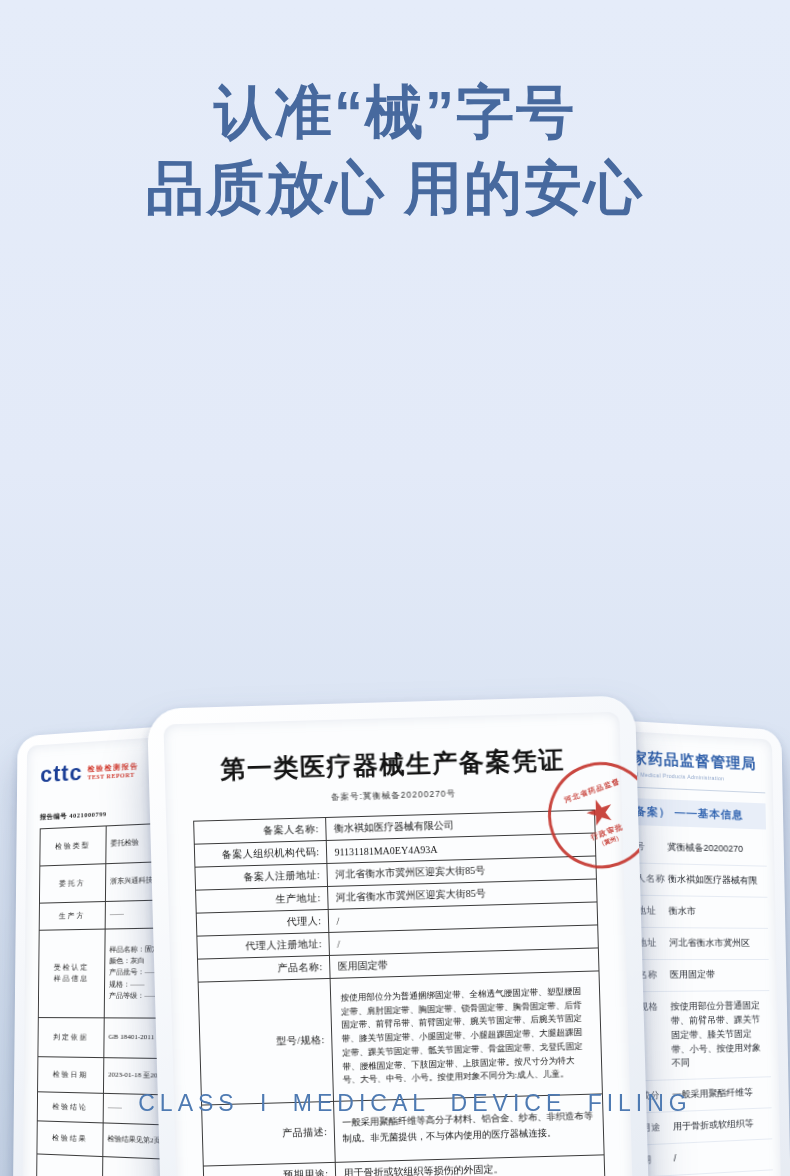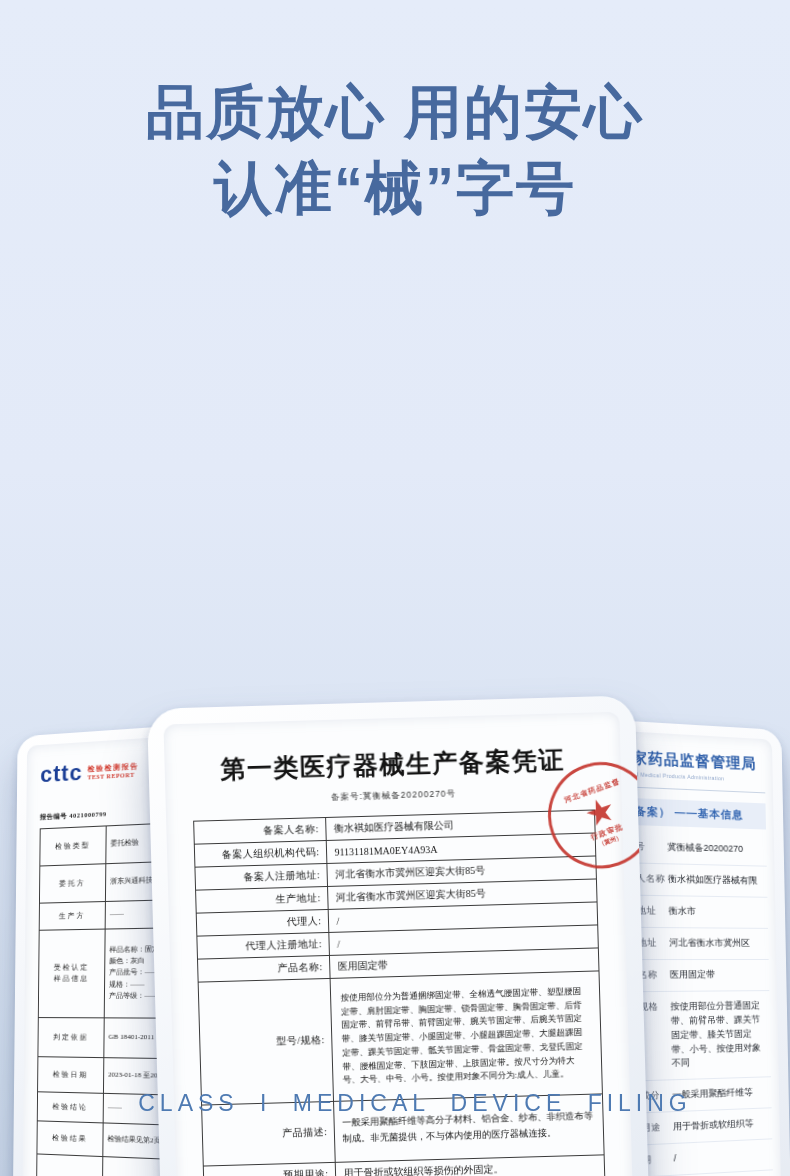--- a/index.html
+++ b/index.html
@@ -85,22 +85,22 @@
   .seal-top{position:absolute;right:-16px;top:66px;width:106px;height:106px;opacity:.9;
     transform:rotate(-18deg);z-index:5;}
   .seal-top .s-star{font-size:34px;line-height:34px;}
 </style>
 </head>
 <body>
 
 <div class="page">
 
   <div class="hero">
+    <div class="t1">认准“械”字号</div>
     <div class="t1">品质放心 用的安心</div>
-    <div class="t1">认准“械”字号</div>
   </div>
 
   <div class="docs">
 
     <div class="card left-card">
       <div class="frame">
         <div class="paper lp">
           <div class="cttc-row">
             <span class="cttc">cttc</span>
             <span class="cttc-right">

